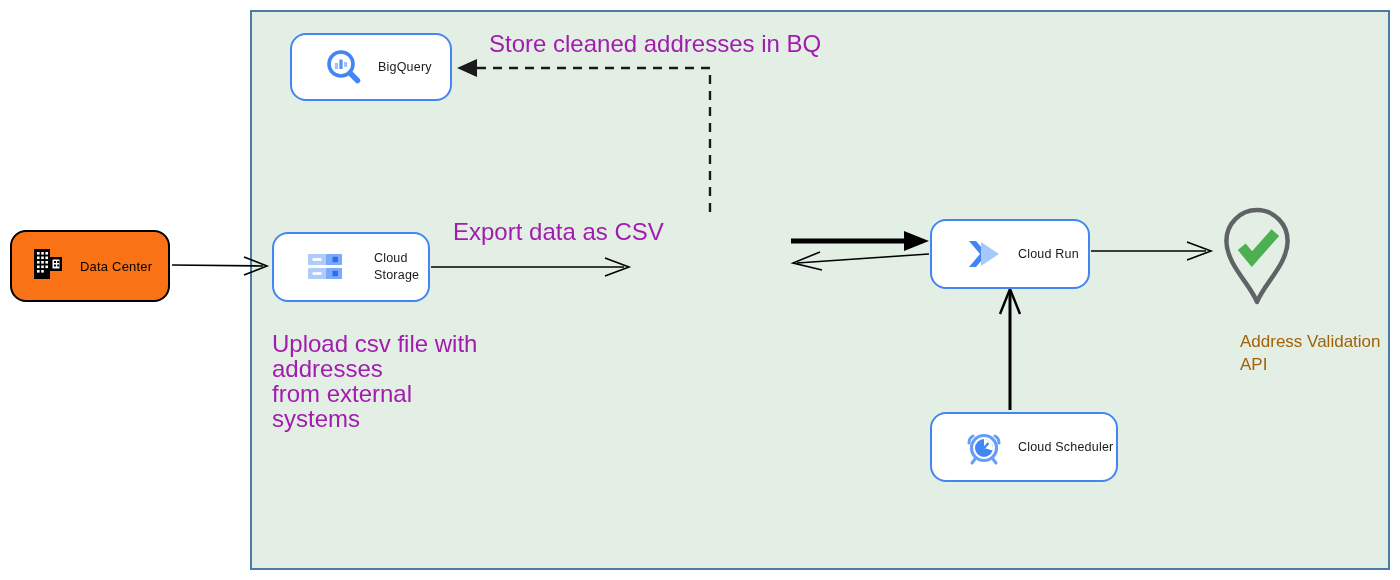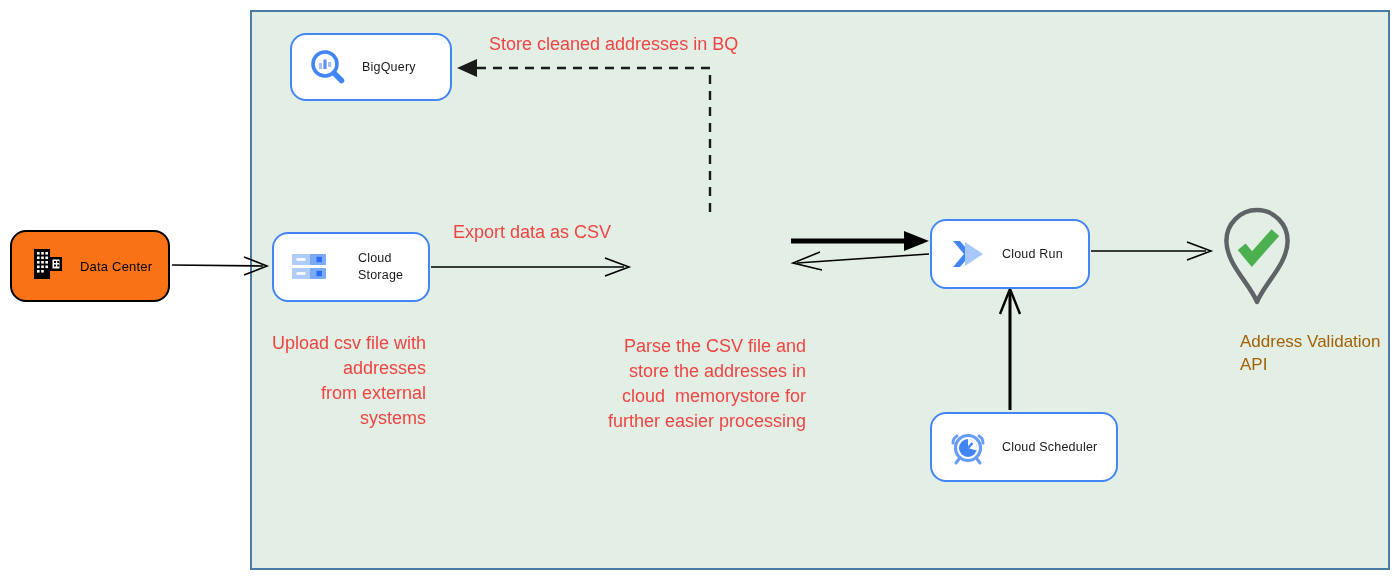--- a/index.html
+++ b/index.html
@@ -6,39 +6,39 @@
   #canvas {
     position:relative; width:1400px; height:580px;
     font-family:"Liberation Sans", sans-serif; overflow:hidden; background:#ffffff;
   }
   #boundary {
     position:absolute; left:250px; top:10px; width:1140px; height:560px;
     background:#e3efe4; border:2px solid #4a7ca8; box-sizing:border-box;
   }
   .node {
     position:absolute; background:#ffffff; border:2px solid #4285f4; border-radius:16px;
-    display:flex; align-items:center; box-sizing:border-box; padding-left:16px;
+    display:flex; align-items:center; box-sizing:border-box; padding-left:32px;
   }
   .node .icon { flex:0 0 auto; margin-right:14px; display:flex; align-items:center; }
   .node .label {
     font-size:12.5px; color:#191919; line-height:1.35; white-space:pre-line; letter-spacing:0.2px;
   }
   #node-bigquery        { left:290px; top:33px;  width:162px; height:68px; }
   #node-cloud-storage   { left:272px; top:232px; width:158px; height:70px;gap:16px; }
   #node-memorystore     { left:632px; top:228px; width:158px; height:75px; }
   #node-cloud-run       { left:930px; top:212px; width:160px; height:70px;margin-top:7px; }
   #node-cloud-scheduler { left:930px; top:412px; width:188px; height:70px; }
   #node-data-center {
     position:absolute; left:10px; top:230px; width:160px; height:72px;
     background:#f97316; border:2.5px solid #000000; border-radius:16px;
     display:flex; align-items:center; box-sizing:border-box; padding-left:18px;
   }
   #node-data-center .label { font-size:13px; color:#000; margin-left:14px; letter-spacing:0.2px; }
   .caption {
-    position:absolute; color:#ef4444; font-size:18px; line-height:25px; white-space:pre-wrap;text-align:right;
+    position:absolute; color:#a21caf; font-size:24px; line-height:25px; white-space:pre-wrap;
   }
   #caption-store-bq   { left:489px; top:33px;  line-height:22px; }
   #caption-export-csv { left:453px; top:221px; line-height:22px; }
   #caption-upload     { left:272px; top:331px; }
   #caption-parse      { left:608px; top:334px; }
   #caption-periodic   { left:1030px; top:346px; line-height:24px; }
   #address-api { position:absolute; left:1208px; top:206px; width:185px; }
   #address-api .pin-wrap { margin-left:14px; }
   #address-api .label {
     margin-left:32px; margin-top:20px; font-size:17px; line-height:23px;
@@ -190,18 +190,14 @@
     <div class="label">Address Validation
 API</div>
   </div>
 
   <div class="caption" id="caption-store-bq">Store cleaned addresses in BQ</div>
   <div class="caption" id="caption-export-csv">Export data as CSV</div>
   <div class="caption" id="caption-upload">Upload csv file with
 addresses
 from external
 systems</div>
-  <div class="caption" id="caption-parse">Parse the CSV file and
-store the addresses in
-cloud  memorystore for
-further easier processing</div>
 
 </div>
 
 </body></html>

